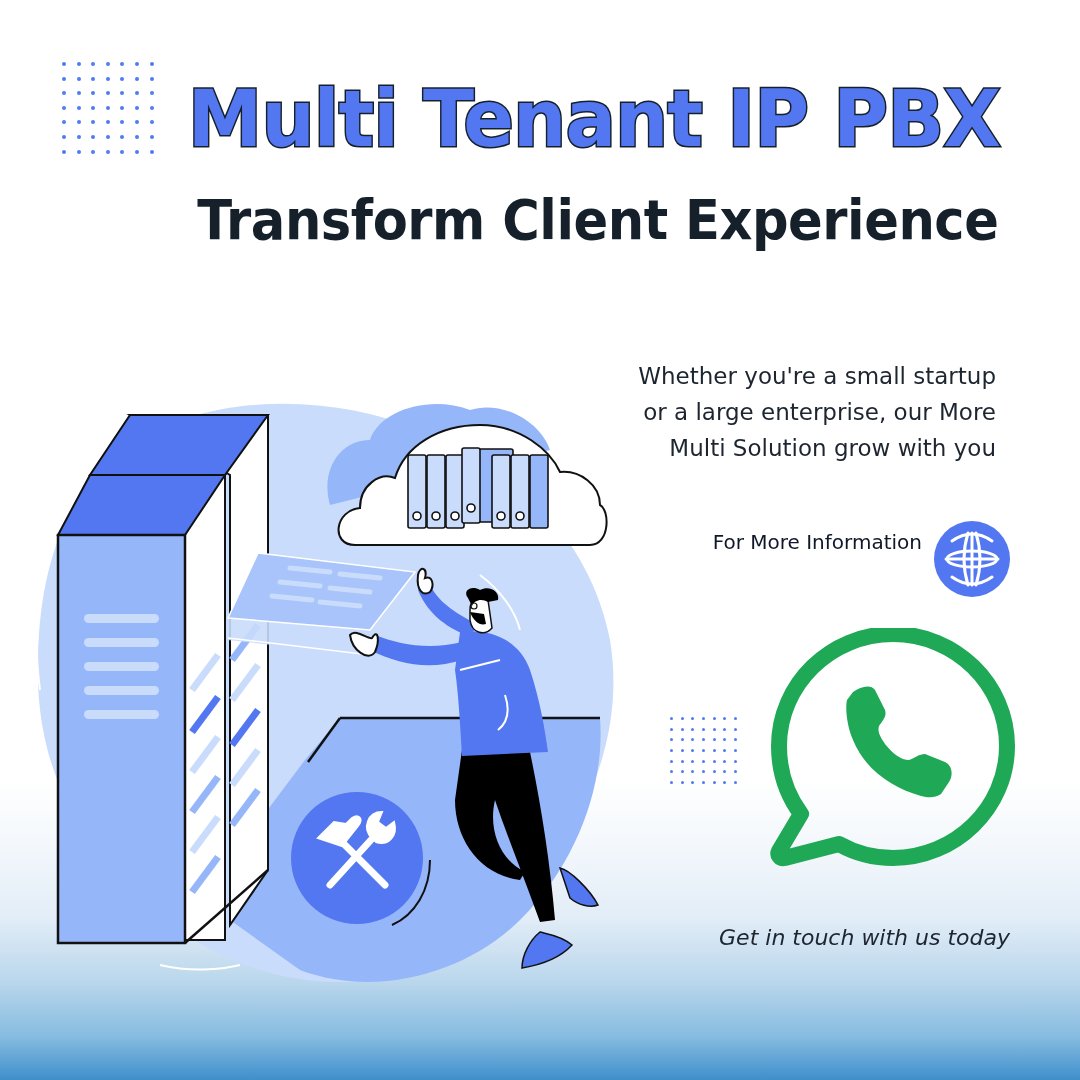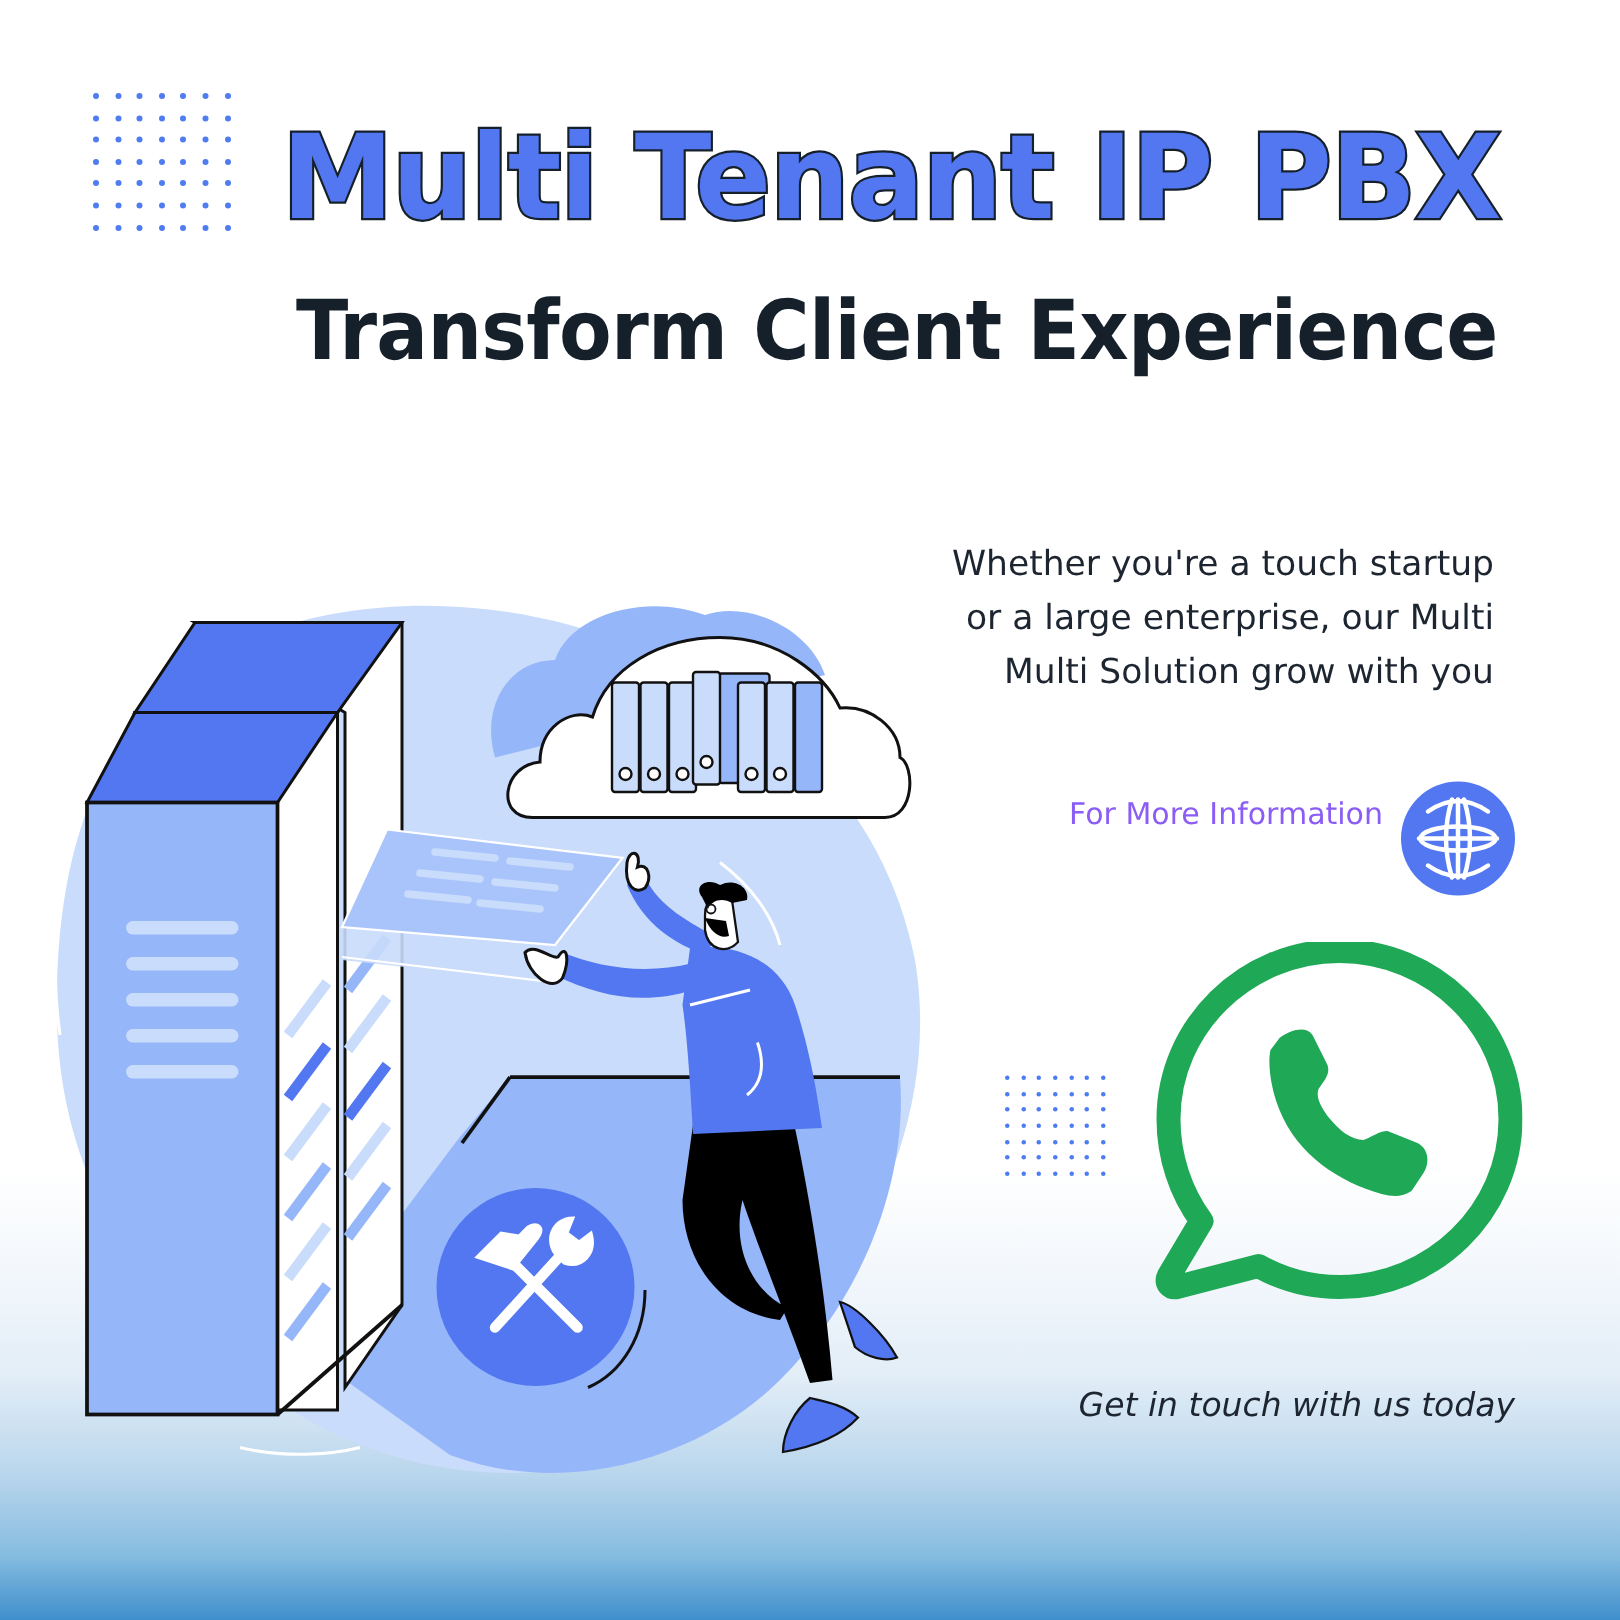--- a/index.html
+++ b/index.html
@@ -57,21 +57,21 @@
       font-size: 23px;
       line-height: 36px;
       color: #1d2530;
     }
     .desc div { white-space: nowrap; }
     .info {
       position: absolute; right: 158px; top: 530px;
       text-align: right;
       line-height: 25px;
     }
-    .info-label { font-size: 20px; color: #8b5cf6; }
+    .info-label { font-size: 20px; color: #0f172a; }
     .info-url { font-size: 20px; font-weight: bold; color: #15202b; }
     .globe {
       position: absolute; left: 932px; top: 519px;
       width: 80px; height: 80px;
     }
     .whatsapp { position: absolute; left: 765px; top: 628px; width: 250px; height: 240px; }
     .cta {
       position: absolute; right: 70px; top: 922px;
       text-align: center;
       font-style: italic;
@@ -184,22 +184,22 @@
     <span></span>
     <span></span>
     <span></span>
     <span></span>
 </div>
 
 <h1 class="title">Multi Tenant IP PBX</h1>
 <h2 class="subtitle">Transform Client Experience</h2>
 
 <div class="desc">
-  <div>Whether you're a touch startup</div>
-  <div>or a large enterprise, our Multi</div>
+  <div>Whether you're a small startup</div>
+  <div>or a large enterprise, our More</div>
   <div>Multi Solution grow with you</div>
 </div>
 
 <div class="info">
   <div class="info-label">For More Information</div>
 </div>
 
 <svg class="globe" viewBox="0 0 80 80">
   <circle cx="40" cy="40" r="38" fill="#5277f0"></circle>
   <g fill="none" stroke="#ffffff" stroke-width="3" stroke-linecap="round">

